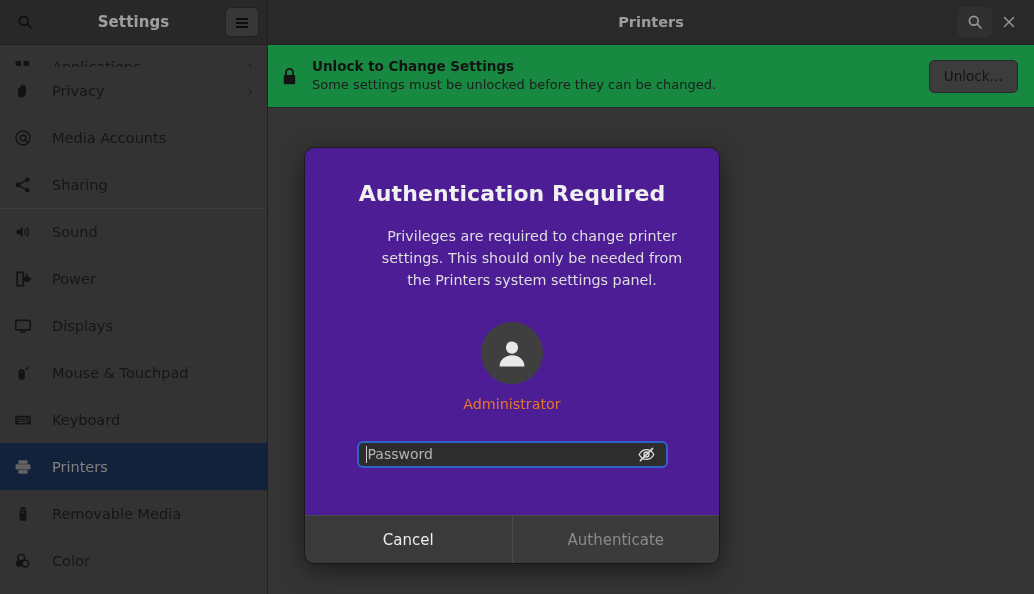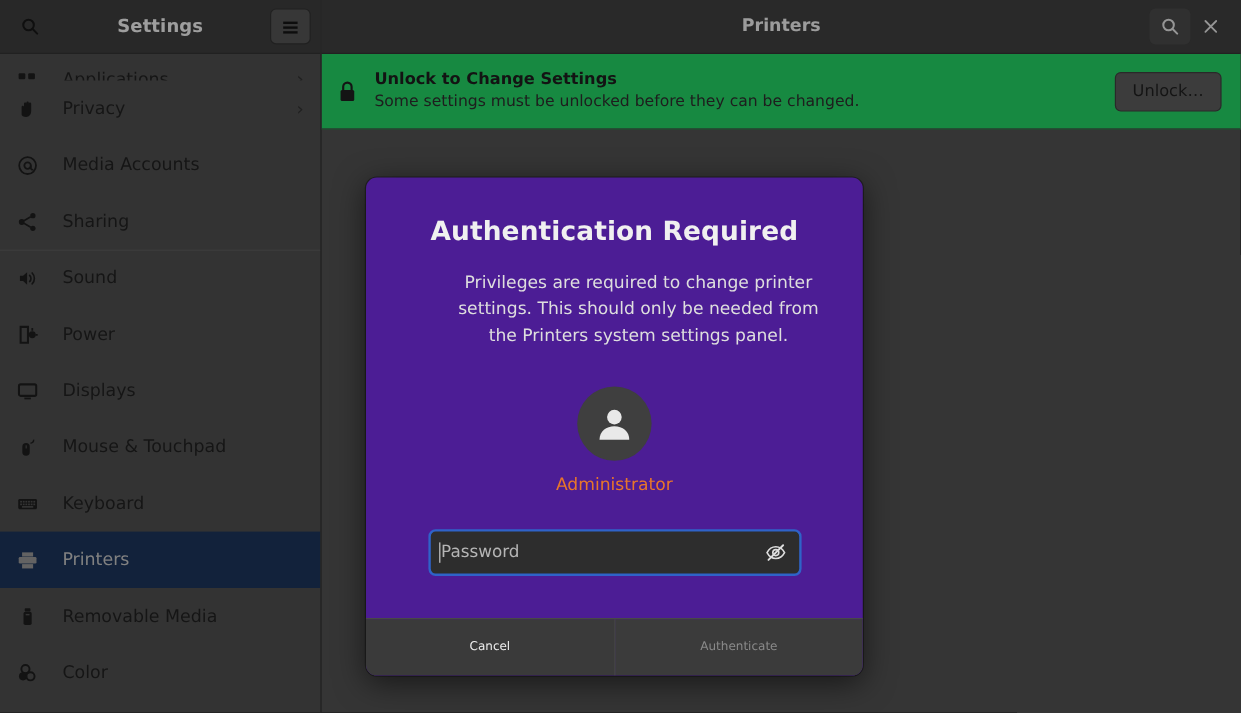--- a/index.html
+++ b/index.html
@@ -182,21 +182,21 @@
     background: #3f3f3f;
     display: flex; align-items: center; justify-content: center;
   }
   .username {
     margin-top: 12px;
     font-size: 14.3px;
     color: #e8762a;
   }
   .pw-wrap {
     margin-top: 29px;
-    width: 311px; height: 39px;
+    width: 311px; height: 27px;
     background: #2d2d2d;
     border: 2px solid #2f63c8;
     border-radius: 6px;
     display: flex; align-items: center;
     padding: 0 8px 0 7px;
     position: relative;
   }
   .pw-cursor {
     width: 1px; height: 17px;
     background: #c9c9c9;
@@ -218,21 +218,21 @@
     color: #d8d8d8;
   }
   .dlg-actions {
     height: 48px; min-height: 48px;
     display: flex;
     border-top: 1px solid #484848;
   }
   .dlg-btn {
     flex: 1;
     display: flex; align-items: center; justify-content: center;
-    font-size: 10px;
+    font-size: 15px;
     background: #3a3a3a;
     color: #ececec;
   }
   .dlg-btn.cancel { border-right: 1px solid #484848; }
   .dlg-btn.disabled { color: #8a8a8a; background: #3b3b3b; }
 
   
   .scrim {
     position: absolute; inset: 0;
     background: rgba(0,0,0,0.30);

